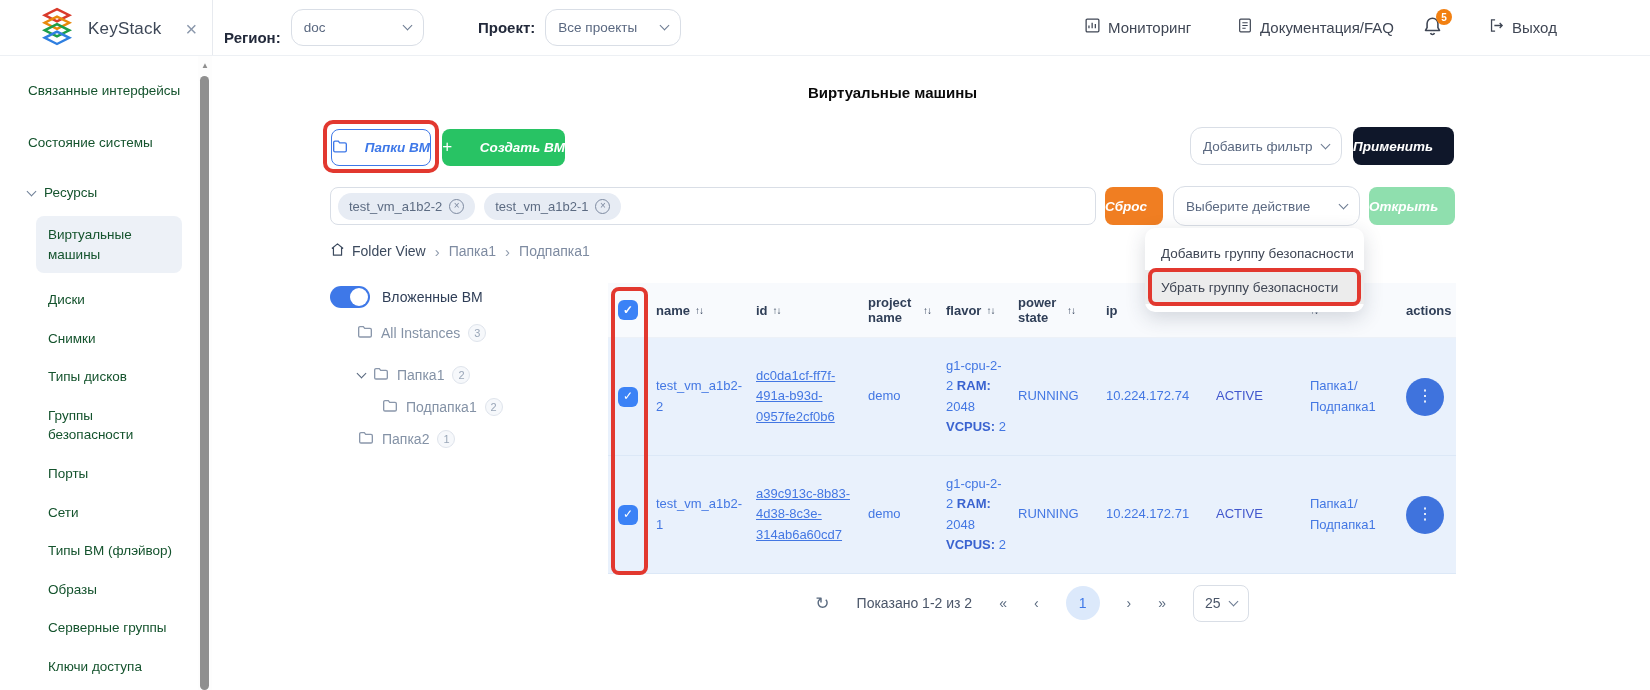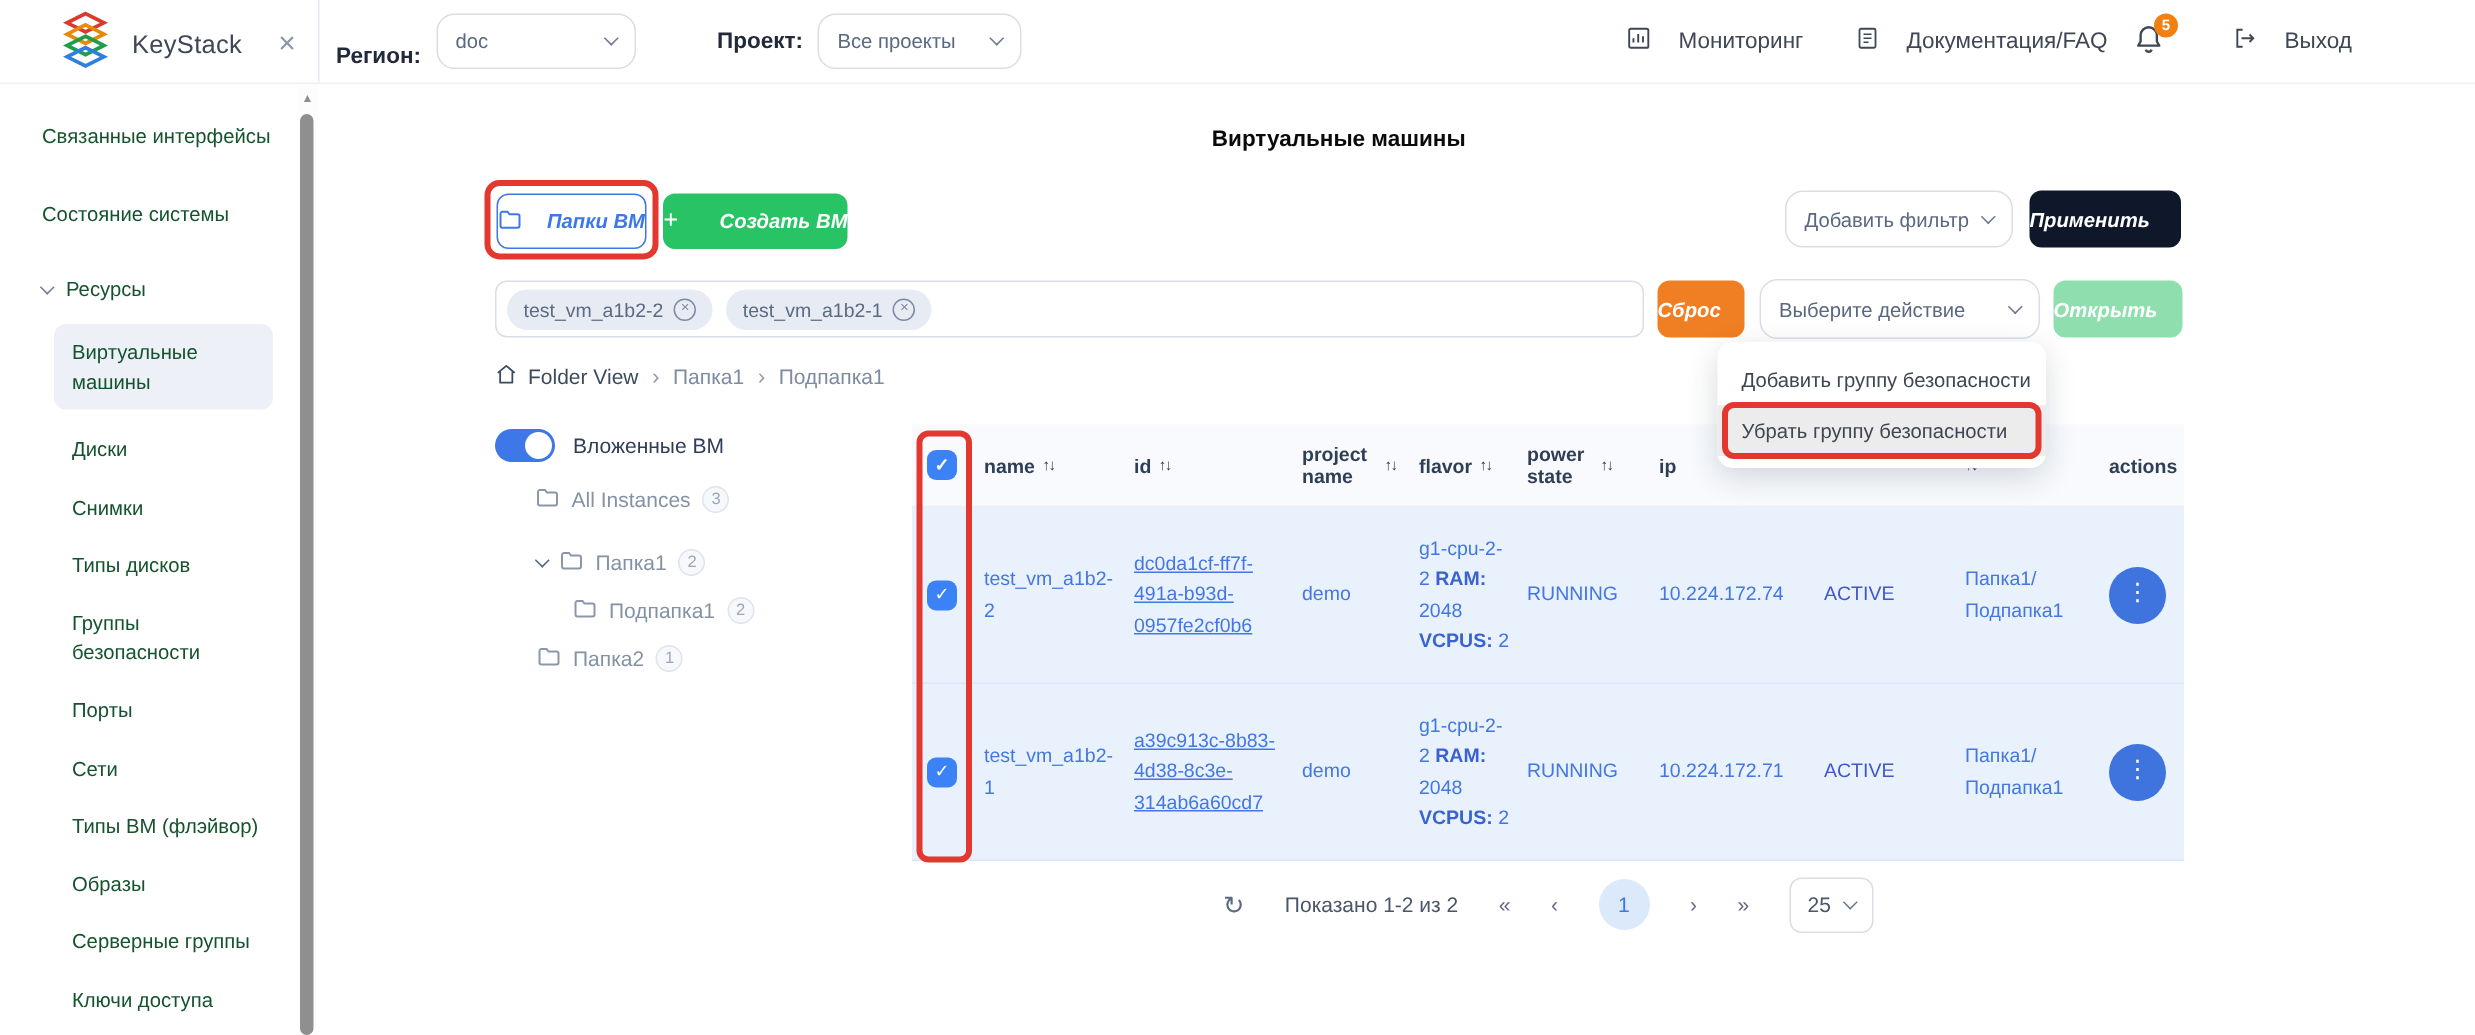--- a/index.html
+++ b/index.html
@@ -10,21 +10,21 @@
   .topbar { position:absolute; left:0; top:0; right:0; height:56px; background:#fff; border-bottom:1px solid #edf0f4; z-index:3; }
   .brand { position:absolute; left:40px; top:7px; display:flex; align-items:center; gap:14px; }
   .brand-name { font-size:17px; color:#3d4757; letter-spacing:.2px; }
   .brand-close { font-size:20px; color:#8a97ab; margin-left:10px; cursor:pointer; }
   .topbar-divider { position:absolute; left:212px; top:0; width:1px; height:55px; background:#e7eaef; }
   .tb-field { position:absolute; top:9px; display:flex; align-items:center; gap:10px; font-size:15px; color:#22293a; font-weight:bold; }
   .tb-field.region { left:224px;align-items:flex-end; } .tb-field.project { left:446px;margin-left:32px; }
   .selectbox { display:flex; align-items:center; justify-content:space-between; border:1px solid #d9dee6; border-radius:12px; height:37px; background:#fff; padding:0 12px; font-size:13.5px; color:#5a6880; font-weight:normal; cursor:pointer; }
   .selectbox.region-sel { width:133px; } .selectbox.project-sel { width:136px; }
   .chev { width:7px; height:7px; border-right:1.6px solid #6b7a90; border-bottom:1.6px solid #6b7a90; transform:rotate(45deg); margin-top:-4px; flex:none; }
-  .tb-link { position:absolute; top:17px; display:flex; align-items:center; gap:18px; font-size:15px; color:#3f4654; cursor:pointer; }
+  .tb-link { position:absolute; top:17px; display:flex; align-items:center; gap:7px; font-size:15px; color:#3f4654; cursor:pointer; }
   .tb-link svg { flex:none; }
   .bell-wrap { position:absolute; left:1422px; top:15px; cursor:pointer; }
   .bell-badge { position:absolute; top:-6px; right:-9px; width:16px; height:16px; border-radius:50%; background:#f28011; color:#fff; font-size:10px; display:flex; align-items:center; justify-content:center; font-weight:bold; }
 
   
   .sidebar { position:absolute; left:0; top:56px; width:198px; bottom:0; padding:26px 10px 0 28px; font-size:13.5px; color:#14532d; background:#fff; }
   .side-section { margin-bottom:34px; cursor:pointer; line-height:1.3; }
   .res-row { display:flex; align-items:center; gap:9px; cursor:pointer; }
   .res-chev { width:7px; height:7px; border-right:1.6px solid #6e7f96; border-bottom:1.6px solid #6e7f96; transform:rotate(45deg); margin-top:-3px; }
   .side-sub { margin-top:16px; padding-left:8px; }

